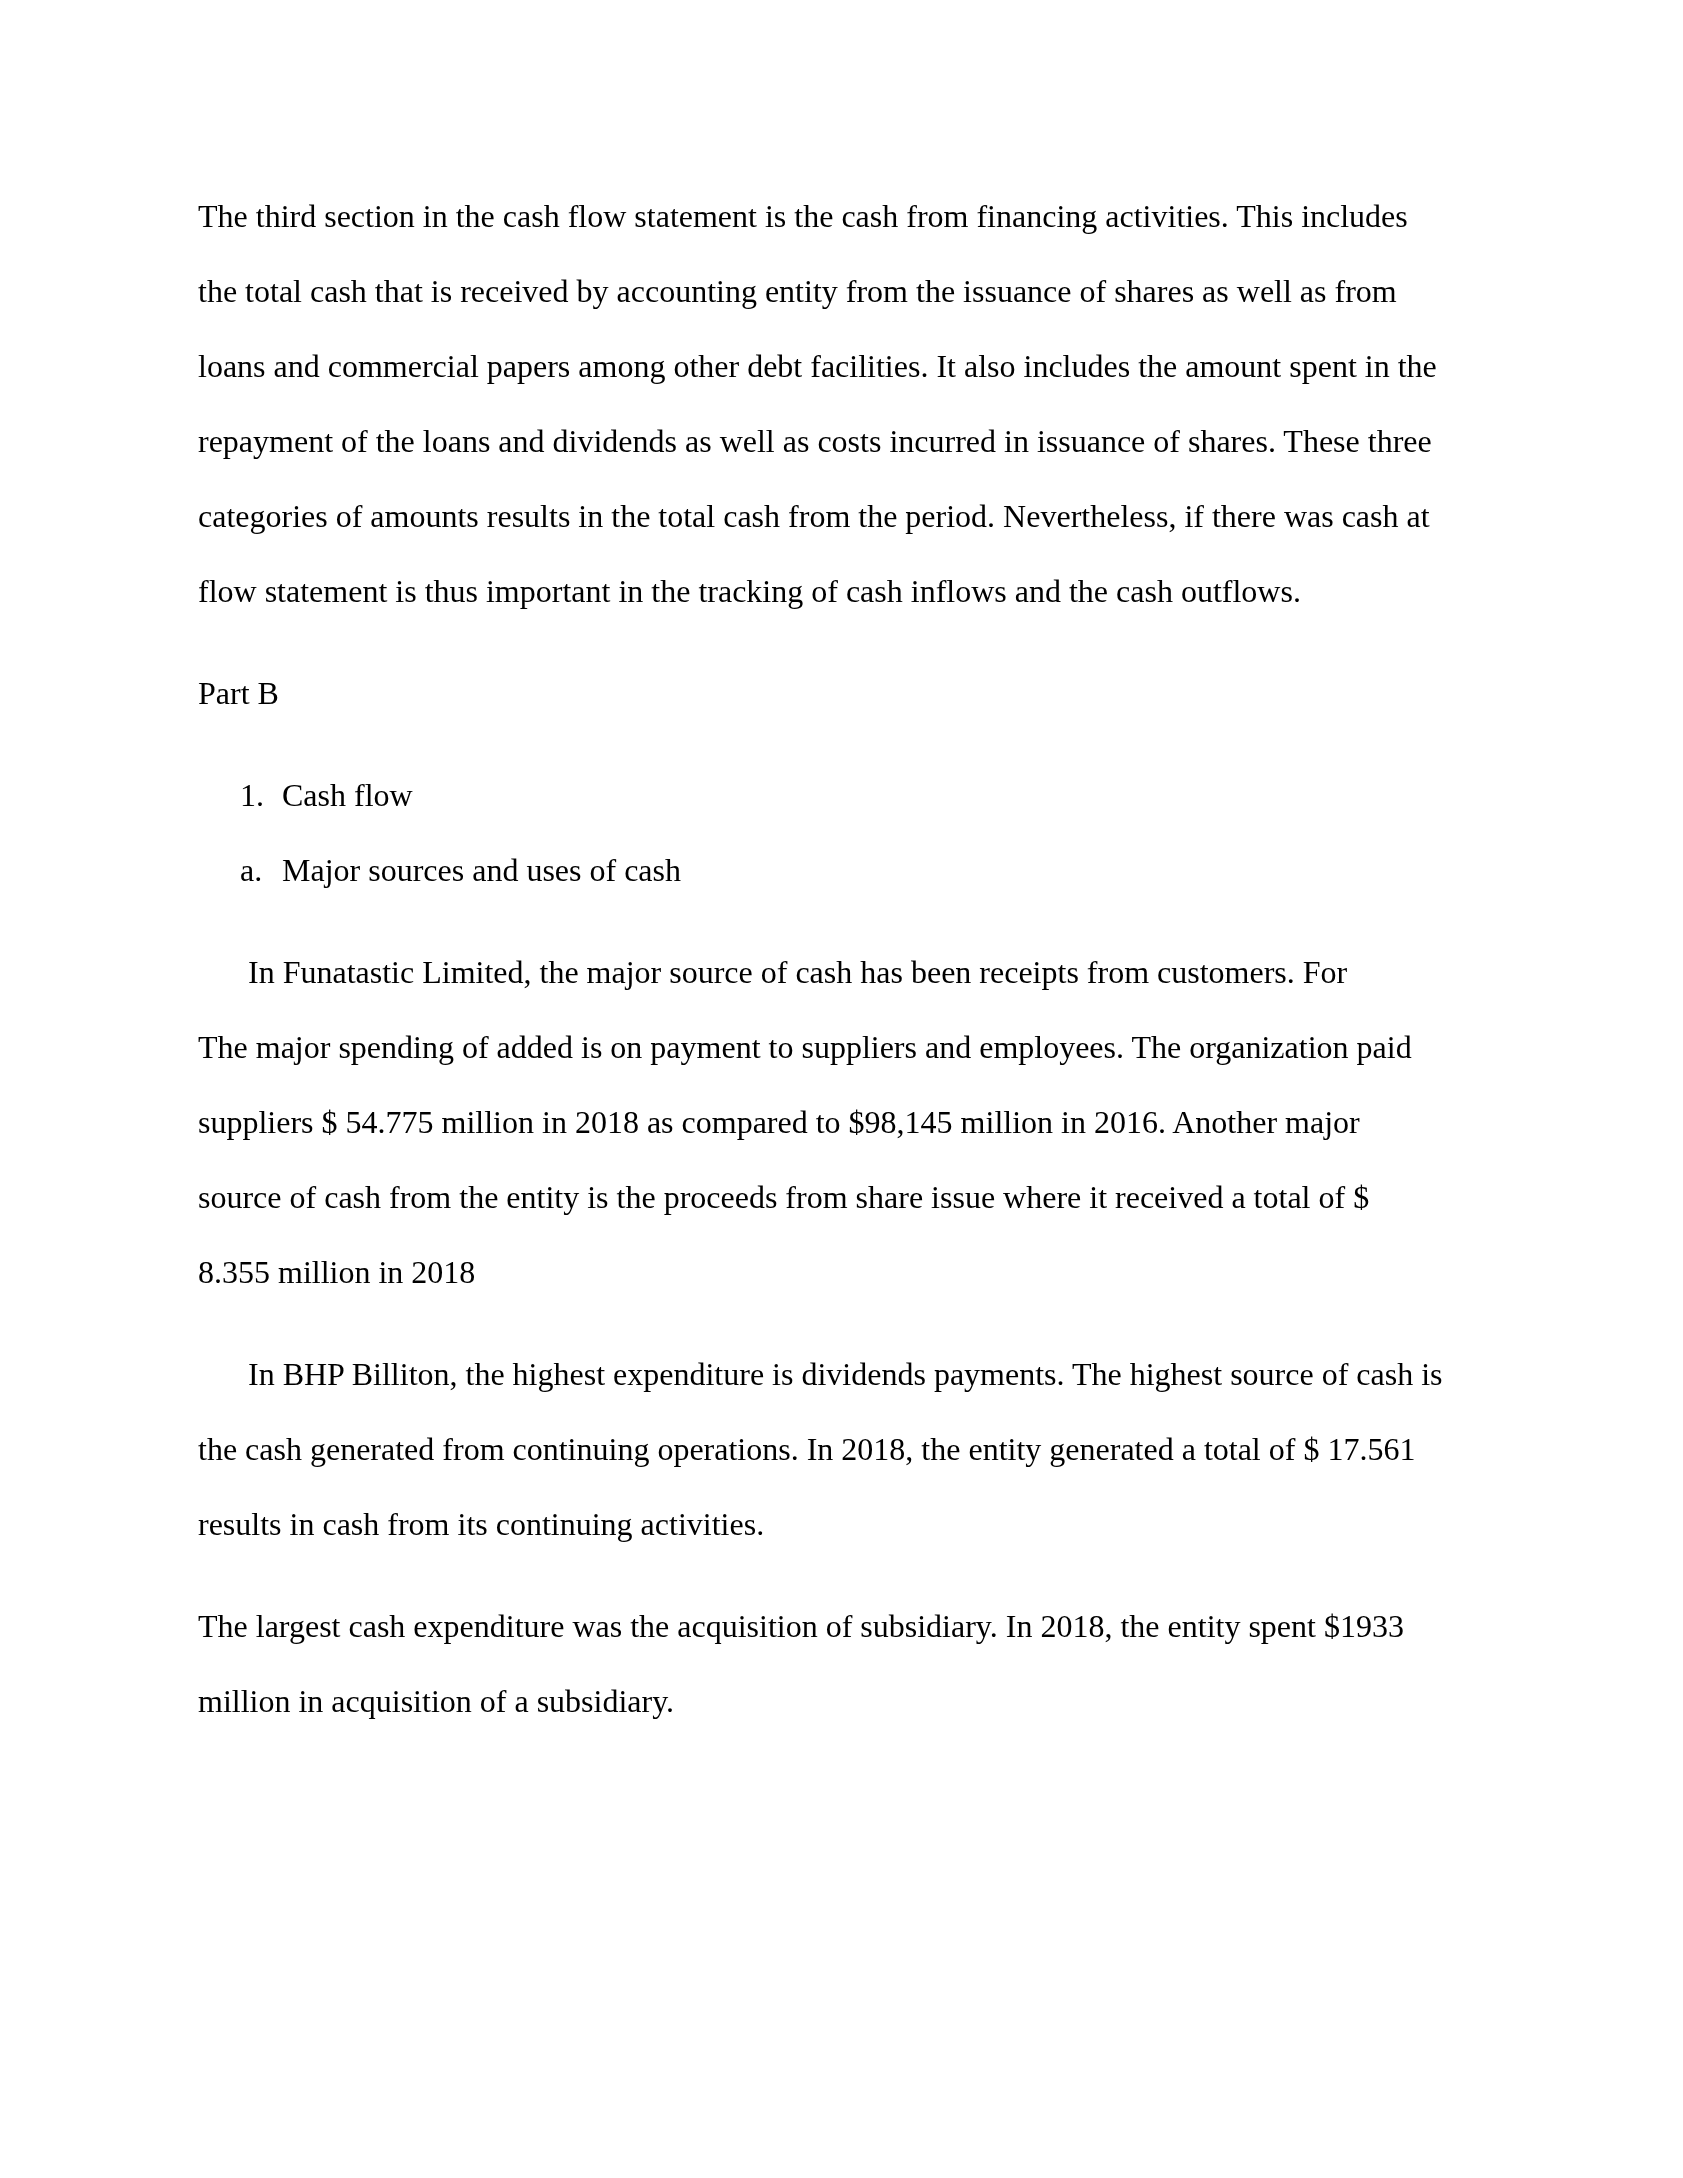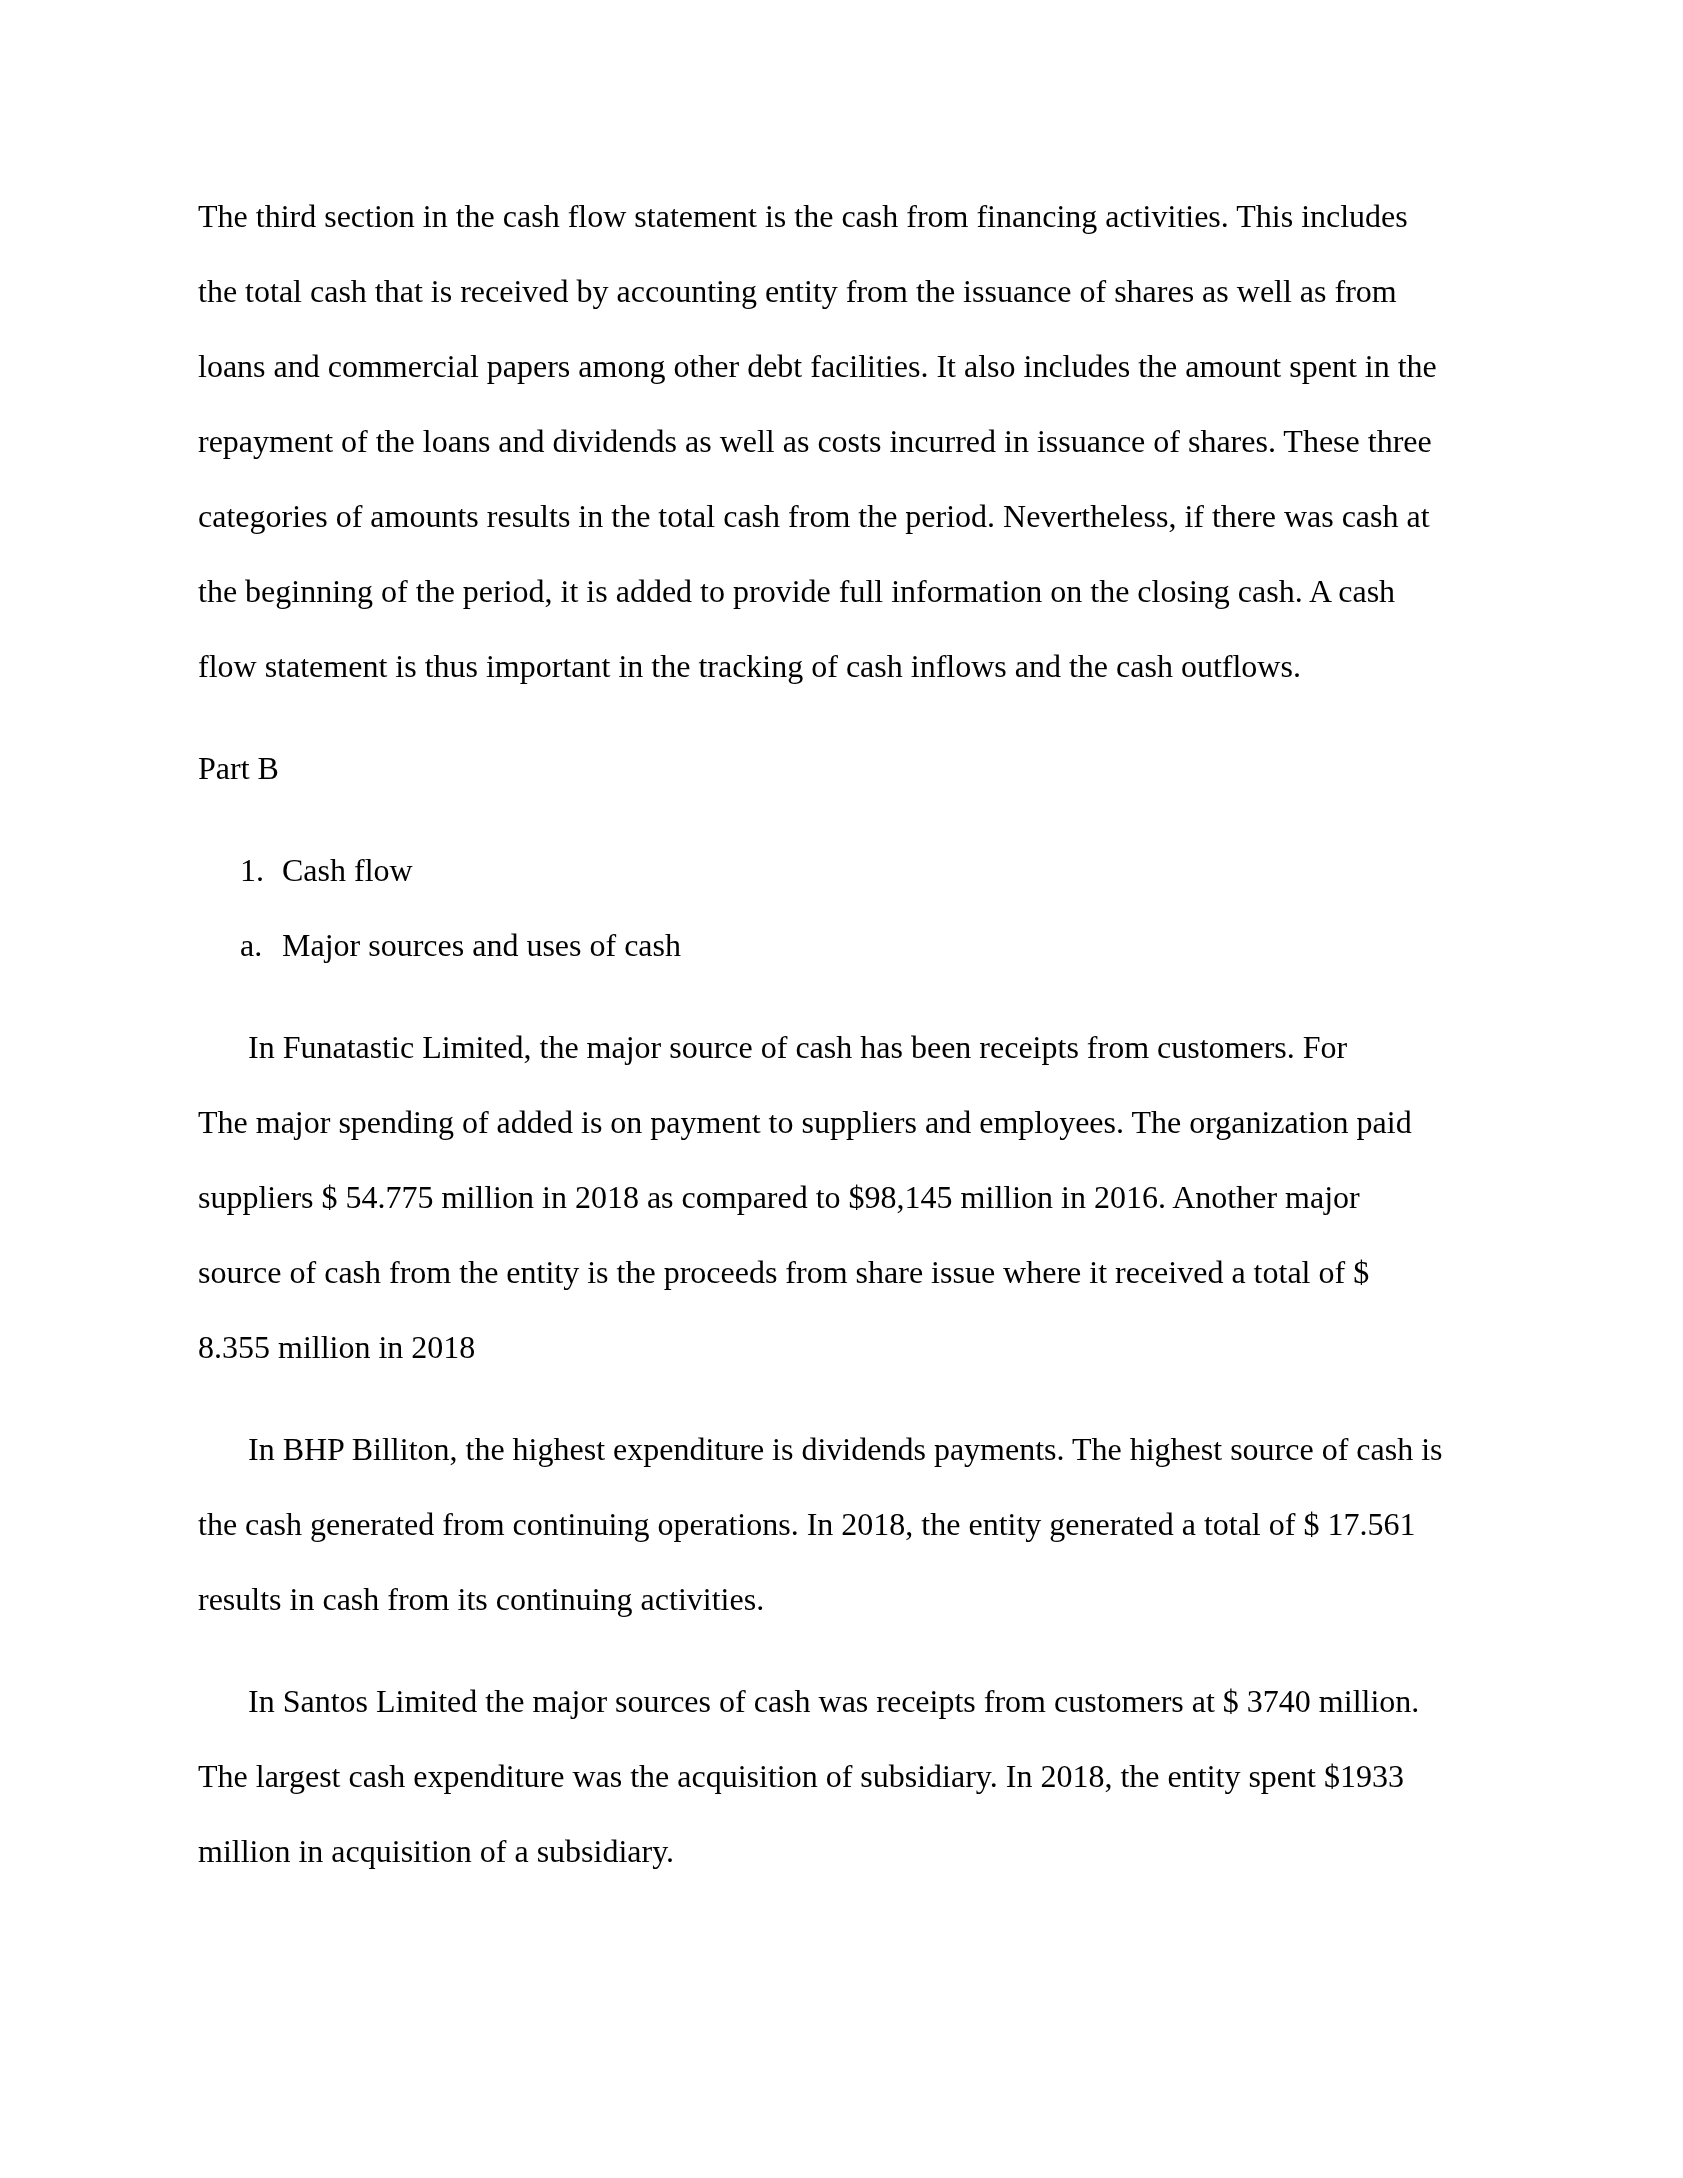--- a/index.html
+++ b/index.html
@@ -61,21 +61,20 @@
 
 <div class="page">
   <div class="text-body">
 
     <p class="block">
       <span class="line">The third section in the cash flow statement is the cash from financing activities. This includes</span>
       <span class="line">the total cash that is received by accounting entity from the issuance of shares as well as from</span>
       <span class="line">loans and commercial papers among other debt facilities. It also includes the amount spent in the</span>
       <span class="line">repayment of the loans and dividends as well as costs incurred in issuance of shares. These three</span>
       <span class="line">categories of amounts results in the total cash from the period. Nevertheless, if there was cash at</span>
-      <span class="line">the beginning of the period, it is added to provide full information on the closing cash. A cash</span>
       <span class="line">flow statement is thus important in the tracking of cash inflows and the cash outflows.</span>
     </p>
 
     <p class="block">
       <span class="line">Part B</span>
     </p>
 
     <div class="list-wrap">
       <div class="list-item">
         <span class="marker">1.</span>
@@ -95,20 +94,19 @@
       <span class="line">8.355 million in 2018</span>
     </p>
 
     <p class="block">
       <span class="line indent">In BHP Billiton, the highest expenditure is dividends payments. The highest source of cash is</span>
       <span class="line">the cash generated from continuing operations. In 2018, the entity generated a total of $ 17.561</span>
       <span class="line">results in cash from its continuing activities.</span>
     </p>
 
     <p class="block">
-      <span class="line indent">In Santos Limited the major sources of cash was receipts from customers at $ 3740 million.</span>
       <span class="line">The largest cash expenditure was the acquisition of subsidiary. In 2018, the entity spent $1933</span>
       <span class="line">million in acquisition of a subsidiary.</span>
     </p>
 
   </div>
 </div>
 
 
 </body></html>

